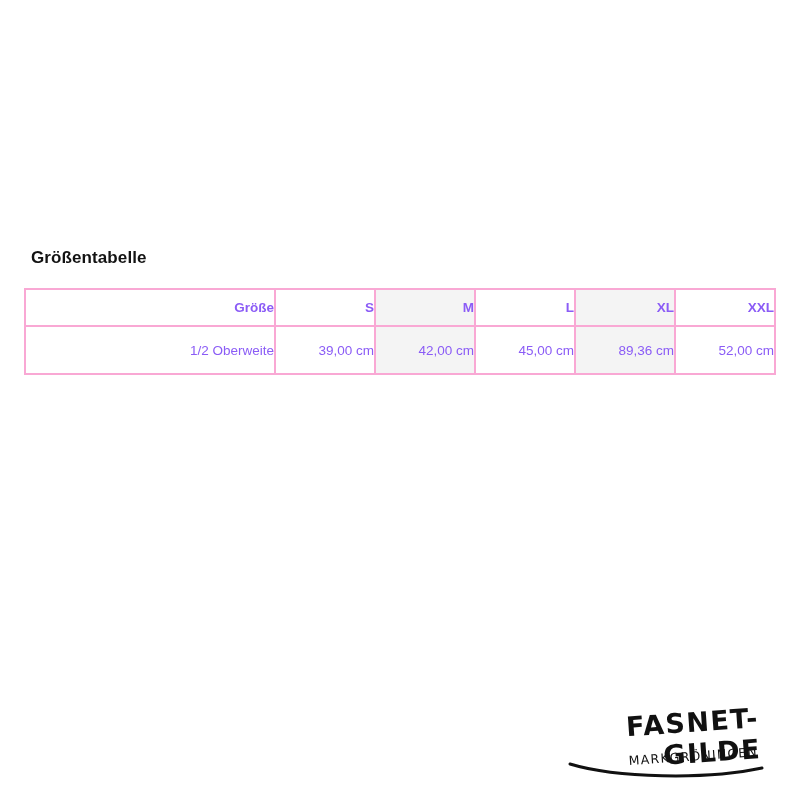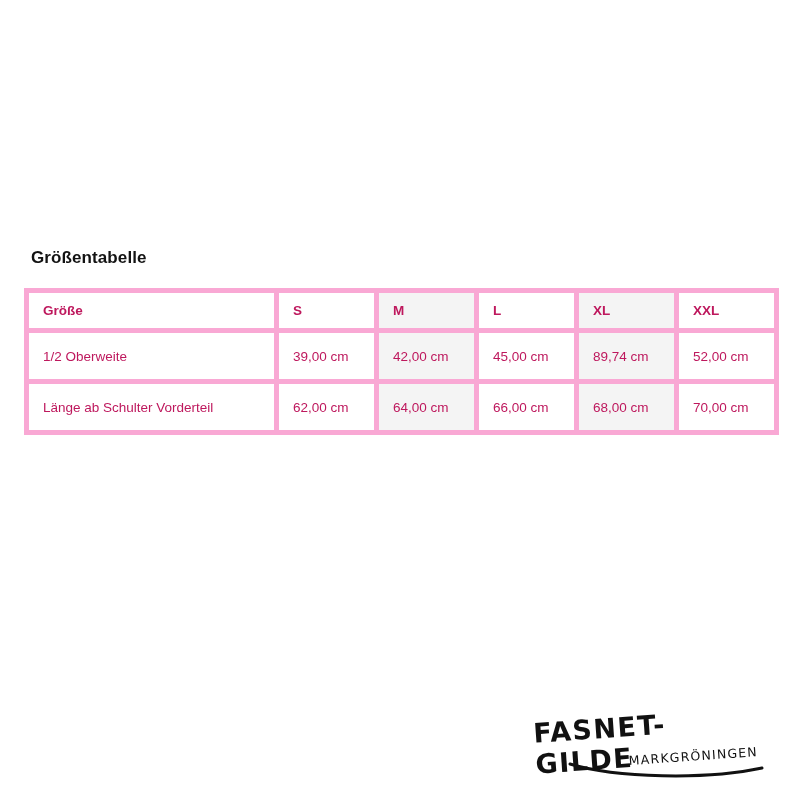--- a/index.html
+++ b/index.html
@@ -13,20 +13,21 @@
     font-family: "Liberation Sans", sans-serif;
     color: #1a1a1a;
     position: relative;
     overflow: hidden;
   }
   .page {
     position: absolute;
     left: 0; top: 0;
     width: 800px;
     height: 800px;
+    text-align: right;
   }
   .title {
     position: absolute;
     left: 31px;
     top: 248px;
     font-size: 17px;
     font-weight: bold;
     letter-spacing: 0.1px;
     color: #131313;
   }
@@ -35,25 +36,25 @@
     left: 24px;
     top: 288px;
     width: 752px;
   }
   table.size-table {
     border-collapse: collapse;
     width: 752px;
     table-layout: fixed;
   }
   table.size-table td {
-    border: 5px solid #f9a8d4;
+    border: 2px solid #f9a8d4;
     height: 46px;
     padding: 0 0 0 14px;
     font-size: 13.5px;
-    color: #be185d;
+    color: #8b5cf6;
     vertical-align: middle;
     background: #ffffff;
   }
   table.size-table tr.header-row td {
     font-weight: bold;
     font-size: 13.5px;
     height: 35px;
   }
   table.size-table td.label {
     font-weight: normal;
@@ -128,34 +129,26 @@
           <td>L</td>
           <td class="shade">XL</td>
           <td>XXL</td>
         </tr>
 
         <tr>
           <td class="label">1/2 Oberweite</td>
           <td>39,00 cm</td>
           <td class="shade">42,00 cm</td>
           <td>45,00 cm</td>
-          <td class="shade">89,74 cm</td>
+          <td class="shade">89,36 cm</td>
           <td>52,00 cm</td>
         </tr>
 
 
 
-        <tr>
-          <td class="label">Länge ab Schulter Vorderteil</td>
-          <td>62,00 cm</td>
-          <td class="shade">64,00 cm</td>
-          <td>66,00 cm</td>
-          <td class="shade">68,00 cm</td>
-          <td>70,00 cm</td>
-        </tr>
       </tbody>
     </table>
   </div>
 
   <div class="logo">
     <div class="logo-main">FASNET-GILDE</div>
     <div class="logo-sub">MARKGRÖNINGEN</div>
     <svg class="logo-swoosh" viewBox="0 0 200 22">
       <path d="M4 6 C 50 20, 140 22, 196 10" stroke="#111111" stroke-width="3" fill="none" stroke-linecap="round"></path>
     </svg>

